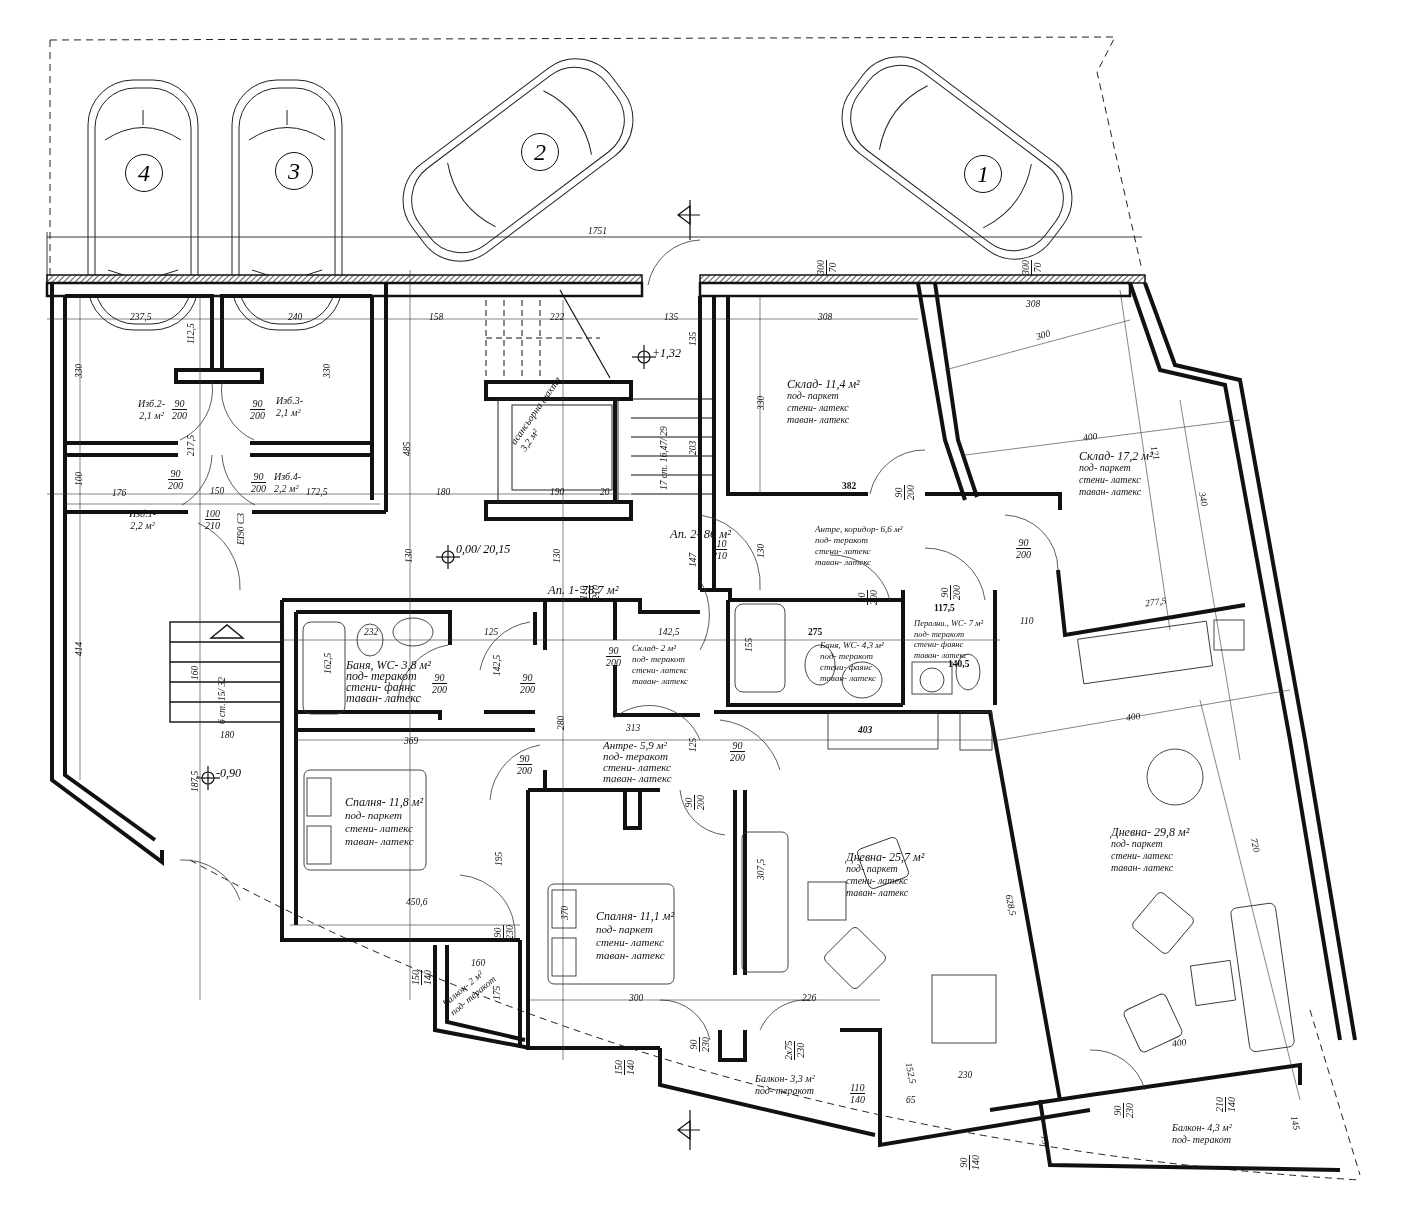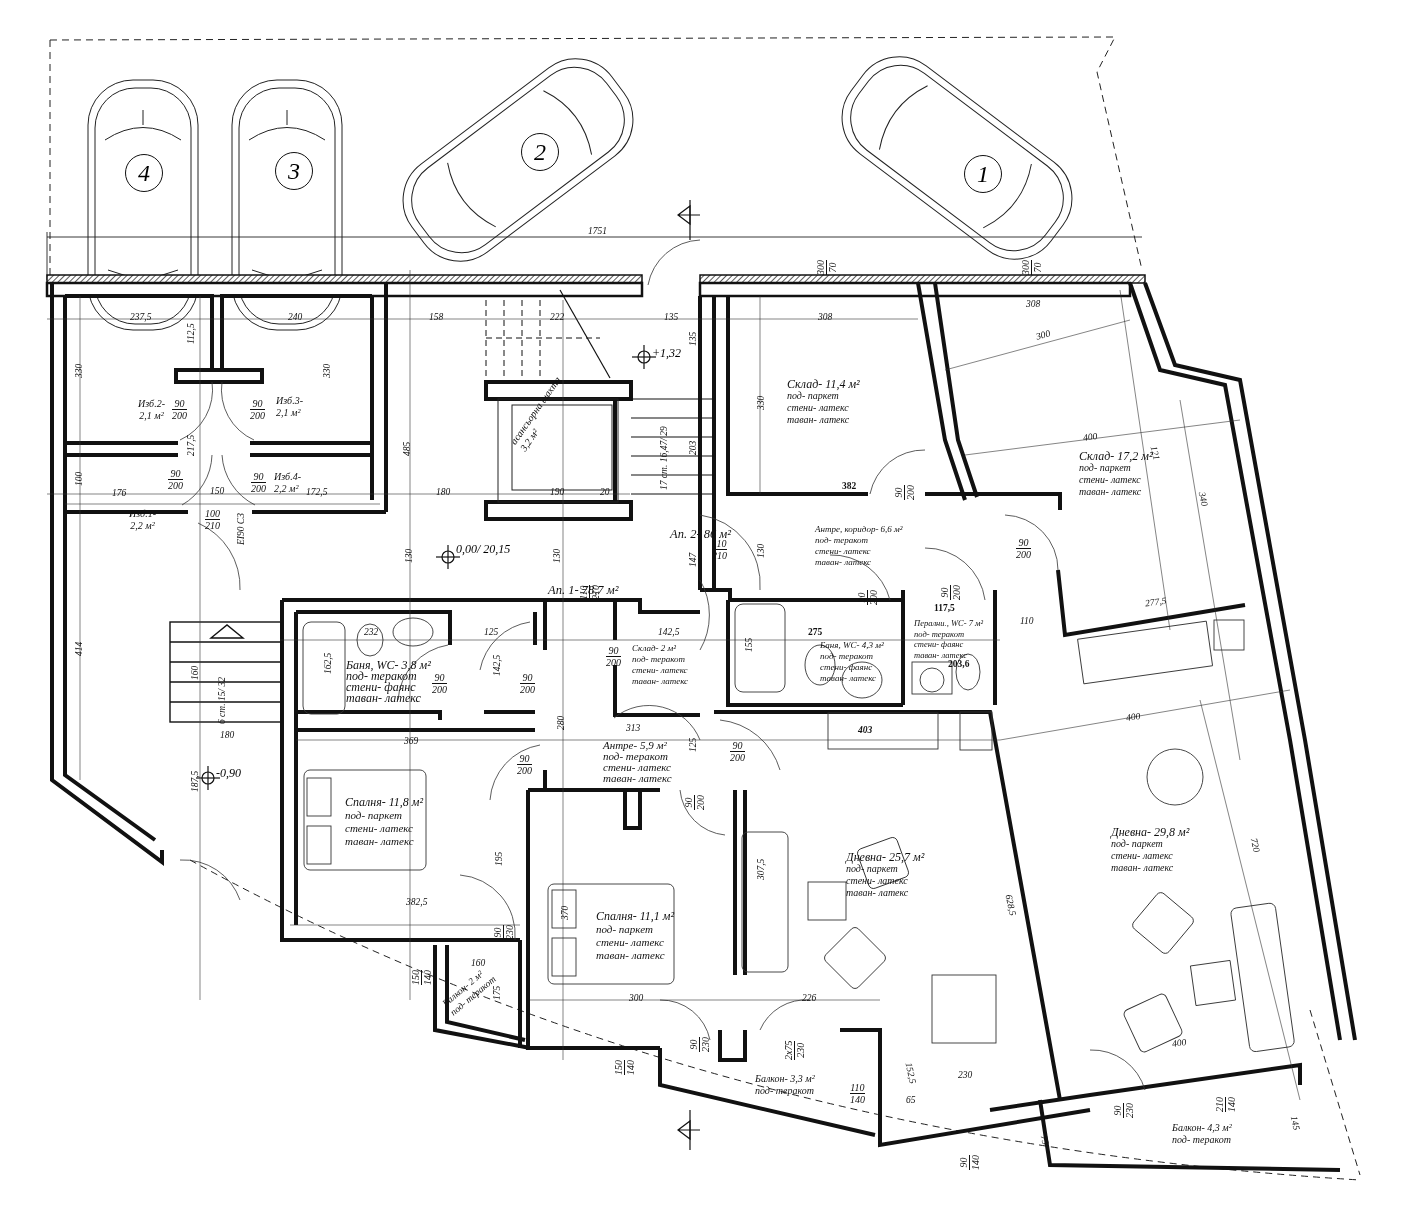--- a/index.html
+++ b/index.html
@@ -541,32 +541,32 @@
 <div class="dim" style="left:1145px;top:597px;transform:rotate(-8deg);">277,5</div>
 <div class="dim" style="left:1020px;top:616px;">110</div>
 <div class="dim" style="left:484px;top:627px;">125</div>
 <div class="dim" style="left:364px;top:627px;">232</div>
 <div class="dim v" style="left:323px;top:674px;">162,5</div>
 <div class="dim v" style="left:492px;top:676px;">142,5</div>
 <div class="dim" style="left:658px;top:627px;">142,5</div>
 <div class="dim" style="left:808px;top:627px;font-weight:bold;font-style:normal;">275</div>
 <div class="dim v" style="left:744px;top:652px;">155</div>
 <div class="dim" style="left:934px;top:603px;font-weight:bold;font-style:normal;">117,5</div>
-<div class="dim" style="left:948px;top:659px;font-weight:bold;font-style:normal;">203,6</div>
+<div class="dim" style="left:948px;top:659px;font-weight:bold;font-style:normal;">140,5</div>
 <div class="dim v" style="left:556px;top:730px;">280</div>
 <div class="dim" style="left:626px;top:723px;">313</div>
 <div class="dim" style="left:404px;top:736px;">369</div>
 <div class="dim" style="left:858px;top:725px;font-weight:bold;">403</div>
 <div class="dim" style="left:1126px;top:712px;transform:rotate(-8deg);">400</div>
 <div class="dim" style="left:1248px;top:840px;transform:rotate(78deg);">720</div>
 <div class="dim v" style="left:74px;top:656px;">414</div>
 <div class="dim v" style="left:190px;top:680px;">160</div>
 <div class="dim" style="left:220px;top:730px;">180</div>
 <div class="dim v" style="left:190px;top:792px;">187,5</div>
-<div class="dim" style="left:406px;top:897px;">382,5</div>
+<div class="dim" style="left:406px;top:897px;">450,6</div>
 <div class="dim v" style="left:494px;top:866px;">195</div>
 <div class="dim v" style="left:560px;top:920px;">370</div>
 <div class="dim" style="left:629px;top:993px;">300</div>
 <div class="dim" style="left:471px;top:958px;">160</div>
 <div class="dim v" style="left:492px;top:1000px;">175</div>
 <div class="dim" style="left:802px;top:993px;">226</div>
 <div class="dim v" style="left:756px;top:880px;">307,5</div>
 <div class="dim" style="left:1000px;top:900px;transform:rotate(78deg);">628,5</div>
 <div class="dim" style="left:900px;top:1068px;transform:rotate(78deg);">152,5</div>
 <div class="dim" style="left:906px;top:1095px;">65</div>

